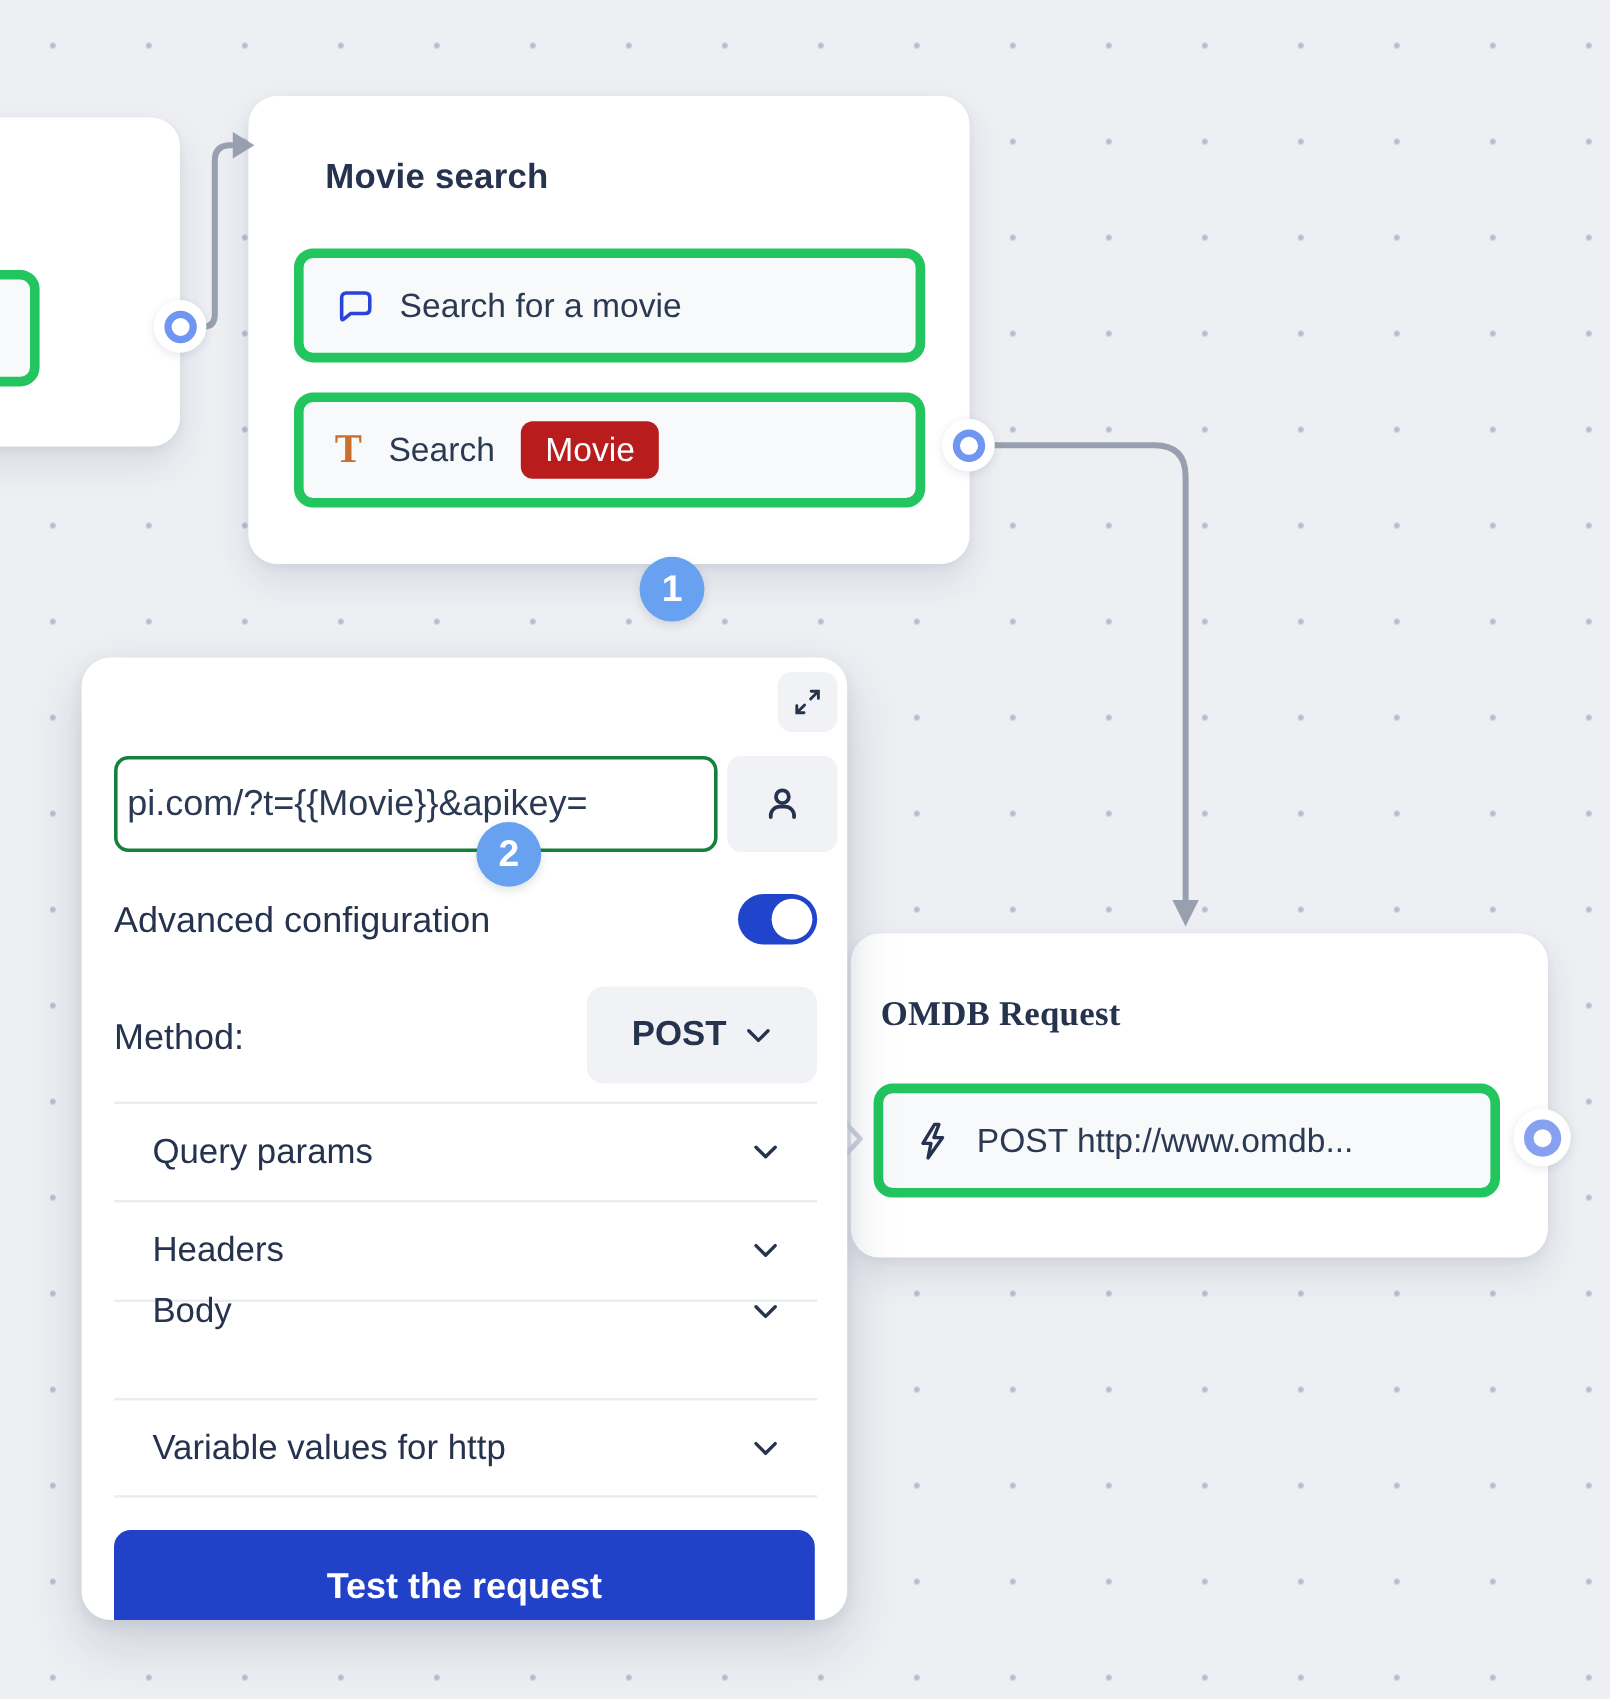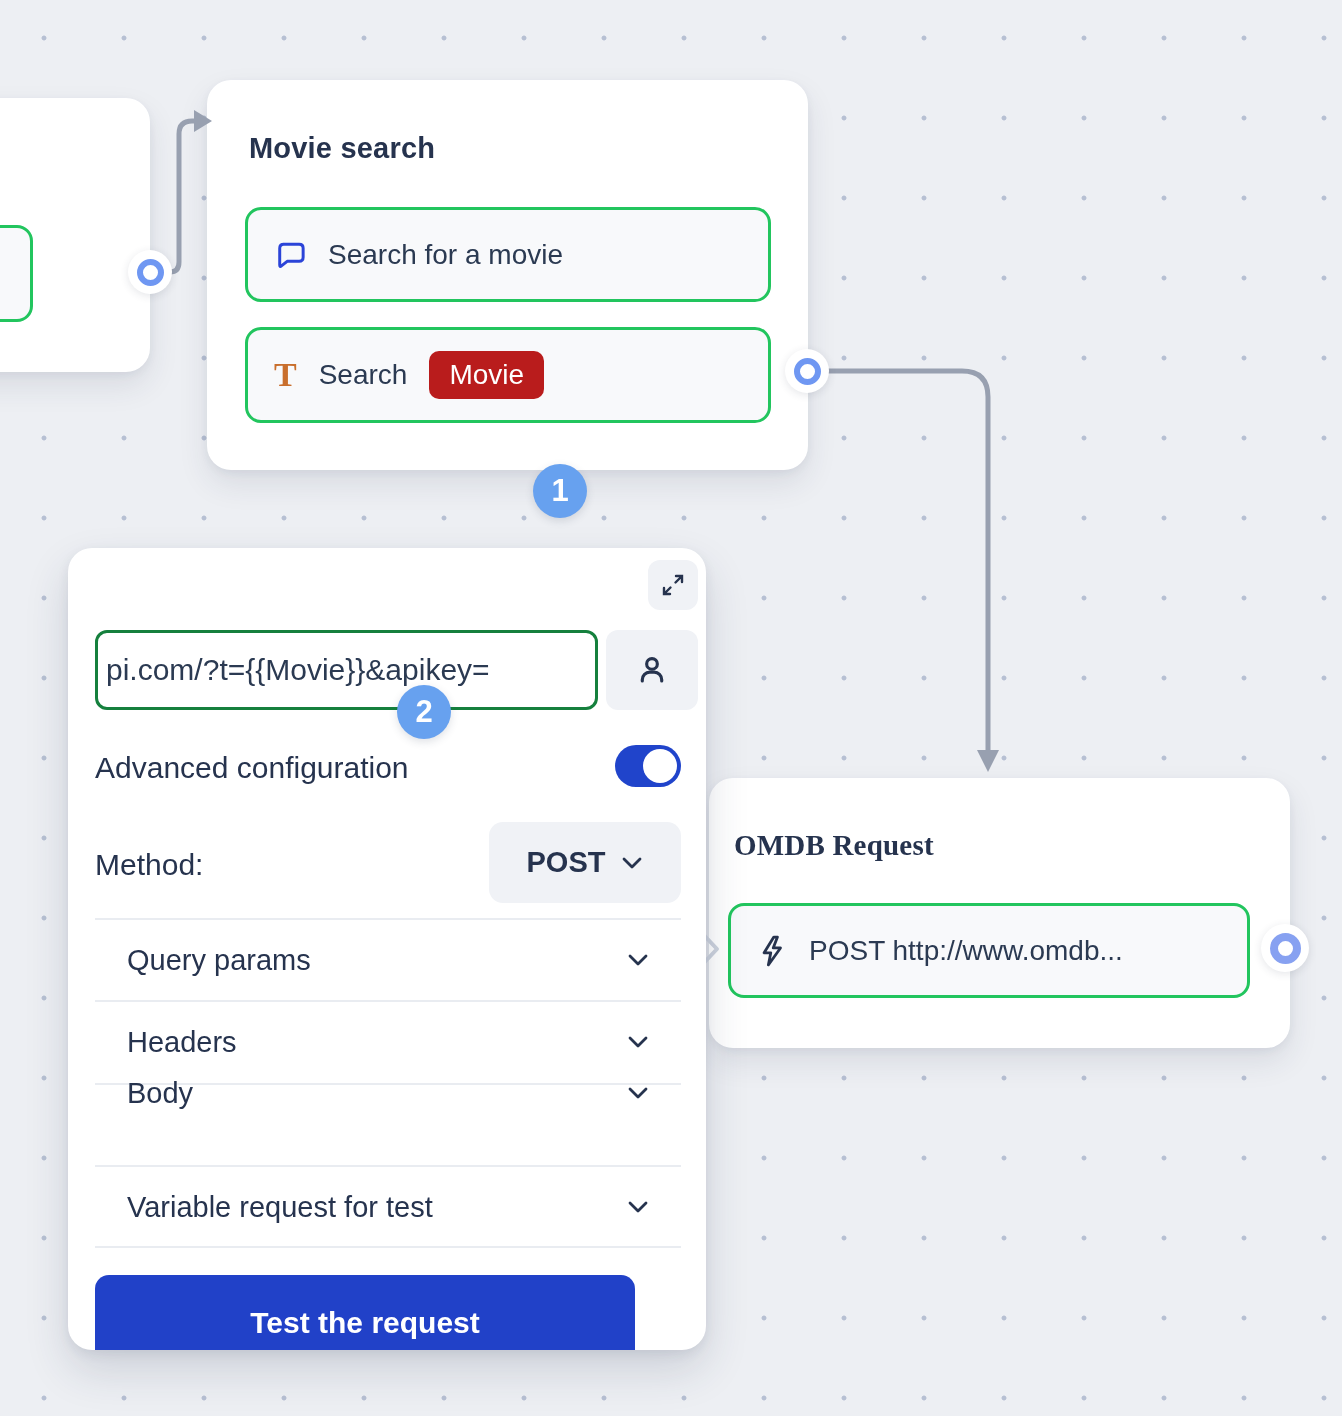--- a/index.html
+++ b/index.html
@@ -9,21 +9,21 @@
     background-image:radial-gradient(circle,#b7c0d3 2px,rgba(183,192,211,0) 2.9px);
     background-size:80px 80px;background-position:4px -2px;
     font-family:"Liberation Sans",sans-serif;color:#26334e;
   }
   .card{
     position:absolute;background:#fff;border-radius:24px;
     box-shadow:0 14px 30px rgba(38,51,78,.10),0 3px 8px rgba(38,51,78,.06);
   }
   .node-title{font-size:29px;font-weight:700;color:#26334e;letter-spacing:.2px;}
   .node-item{
-    position:absolute;background:#f8f9fb;border:3px solid #22c55e;border-radius:16px;
+    position:absolute;background:#f8f9fb;border:8px solid #22c55e;border-radius:16px;
     display:flex;align-items:center;box-sizing:border-box;padding:0 26px;gap:22px;
     font-size:28px;color:#2b3a52;
   }
   .icon{display:inline-flex;align-items:center;justify-content:center;flex:0 0 auto;}
   .t-icon{font-family:"Liberation Serif",serif;font-weight:700;font-size:34px;color:#c96f2d;line-height:1;}
   .var-badge{
     background:#b91c1c;color:#fff;border-radius:10px;padding:7px 20px;
     font-size:28px;line-height:1.2;
   }
   .step-badge{
@@ -62,21 +62,21 @@
     display:flex;align-items:center;justify-content:center;gap:16px;cursor:pointer;
     font-size:29px;font-weight:700;color:#26334e;
   }
   .divider{position:absolute;left:27px;width:586px;height:0;border-top:2px solid #e9ecf1;}
   .section-row{
     position:absolute;left:27px;width:586px;height:80px;display:flex;align-items:center;cursor:pointer;
   }
   .section-row .lbl{margin-left:32px;font-size:29px;color:#26334e;flex:1;}
   .section-row .chev{margin-right:32px;}
   .test-btn{
-    position:absolute;left:27px;top:727px;width:540px;height:96px;background:#2141c8;border:none;border-radius:14px;
+    position:absolute;left:27px;top:727px;width:584px;height:96px;background:#2141c8;border:none;border-radius:14px;
     color:#fff;font-family:"Liberation Sans",sans-serif;font-size:30px;font-weight:700;cursor:pointer;
   }
 </style>
 </head>
 <body>
 
 <svg class="lines-layer" width="1342" height="1416">
   <path d="M 162 272 L 170 272 Q 179 272 179 262 L 179 134 Q 179 121 192 121 L 194 121" fill="none" stroke="#98a0b0" stroke-width="5" stroke-linecap="round"></path>
   <polygon points="194,110 212,121 194,132" fill="#98a0b0"></polygon>
   <path d="M 824 371 L 962 371 Q 988 371 988 397 L 988 750" fill="none" stroke="#98a0b0" stroke-width="5" stroke-linecap="round"></path>
@@ -86,21 +86,21 @@
 
 <div class="card" style="left:-80px;top:98px;width:230px;height:274px;">
   <div class="node-item" style="left:-40px;top:127px;width:153px;height:97px;"></div>
 </div>
 
 <div class="connector" style="left:128px;top:250px;width:44px;height:44px;">
   <span class="ring" style="width:27px;height:27px;border:6px solid #6f97f2;"></span>
 </div>
 
 <div class="card" style="left:207px;top:80px;width:601px;height:390px;">
-  <div class="node-title" style="position:absolute;left:42px;top:52px;">Movie search</div>
+  <div class="node-title" style="position:absolute;left:64px;top:52px;">Movie search</div>
 
   <div class="node-item" style="left:38px;top:127px;width:526px;height:95px;">
     <span class="icon">
       <svg width="32" height="32" viewBox="0 0 28 28">
         <path d="M8 4.5 h14 q3.5 0 3.5 3.5 v8 q0 3.5 -3.5 3.5 H11.5 L6.5 23.5 q-1.5 1.3 -1.5 -0.8 V8 q0 -3.5 3.5 -3.5 Z" fill="none" stroke="#2b44d8" stroke-width="2.6" stroke-linejoin="round"></path>
       </svg>
     </span>
     <span>Search for a movie</span>
   </div>
 
@@ -197,21 +197,21 @@
     <span class="lbl">Body</span>
     <span class="chev icon">
       <svg width="22" height="14" viewBox="0 0 22 14">
           <polyline points="3,3 11,11 19,3" fill="none" stroke="#26334e" stroke-width="2.8" stroke-linecap="round" stroke-linejoin="round"></polyline>
         </svg>
     </span>
   </div>
   <div class="divider" style="top:617px;"></div>
 
   <div class="section-row" style="top:619px;">
-    <span class="lbl">Variable request for test</span>
+    <span class="lbl">Variable values for http</span>
     <span class="chev icon">
       <svg width="22" height="14" viewBox="0 0 22 14">
           <polyline points="3,3 11,11 19,3" fill="none" stroke="#26334e" stroke-width="2.8" stroke-linecap="round" stroke-linejoin="round"></polyline>
         </svg>
     </span>
   </div>
   <div class="divider" style="top:698px;"></div>
 
   <button class="test-btn">Test the request</button>
 </div>

